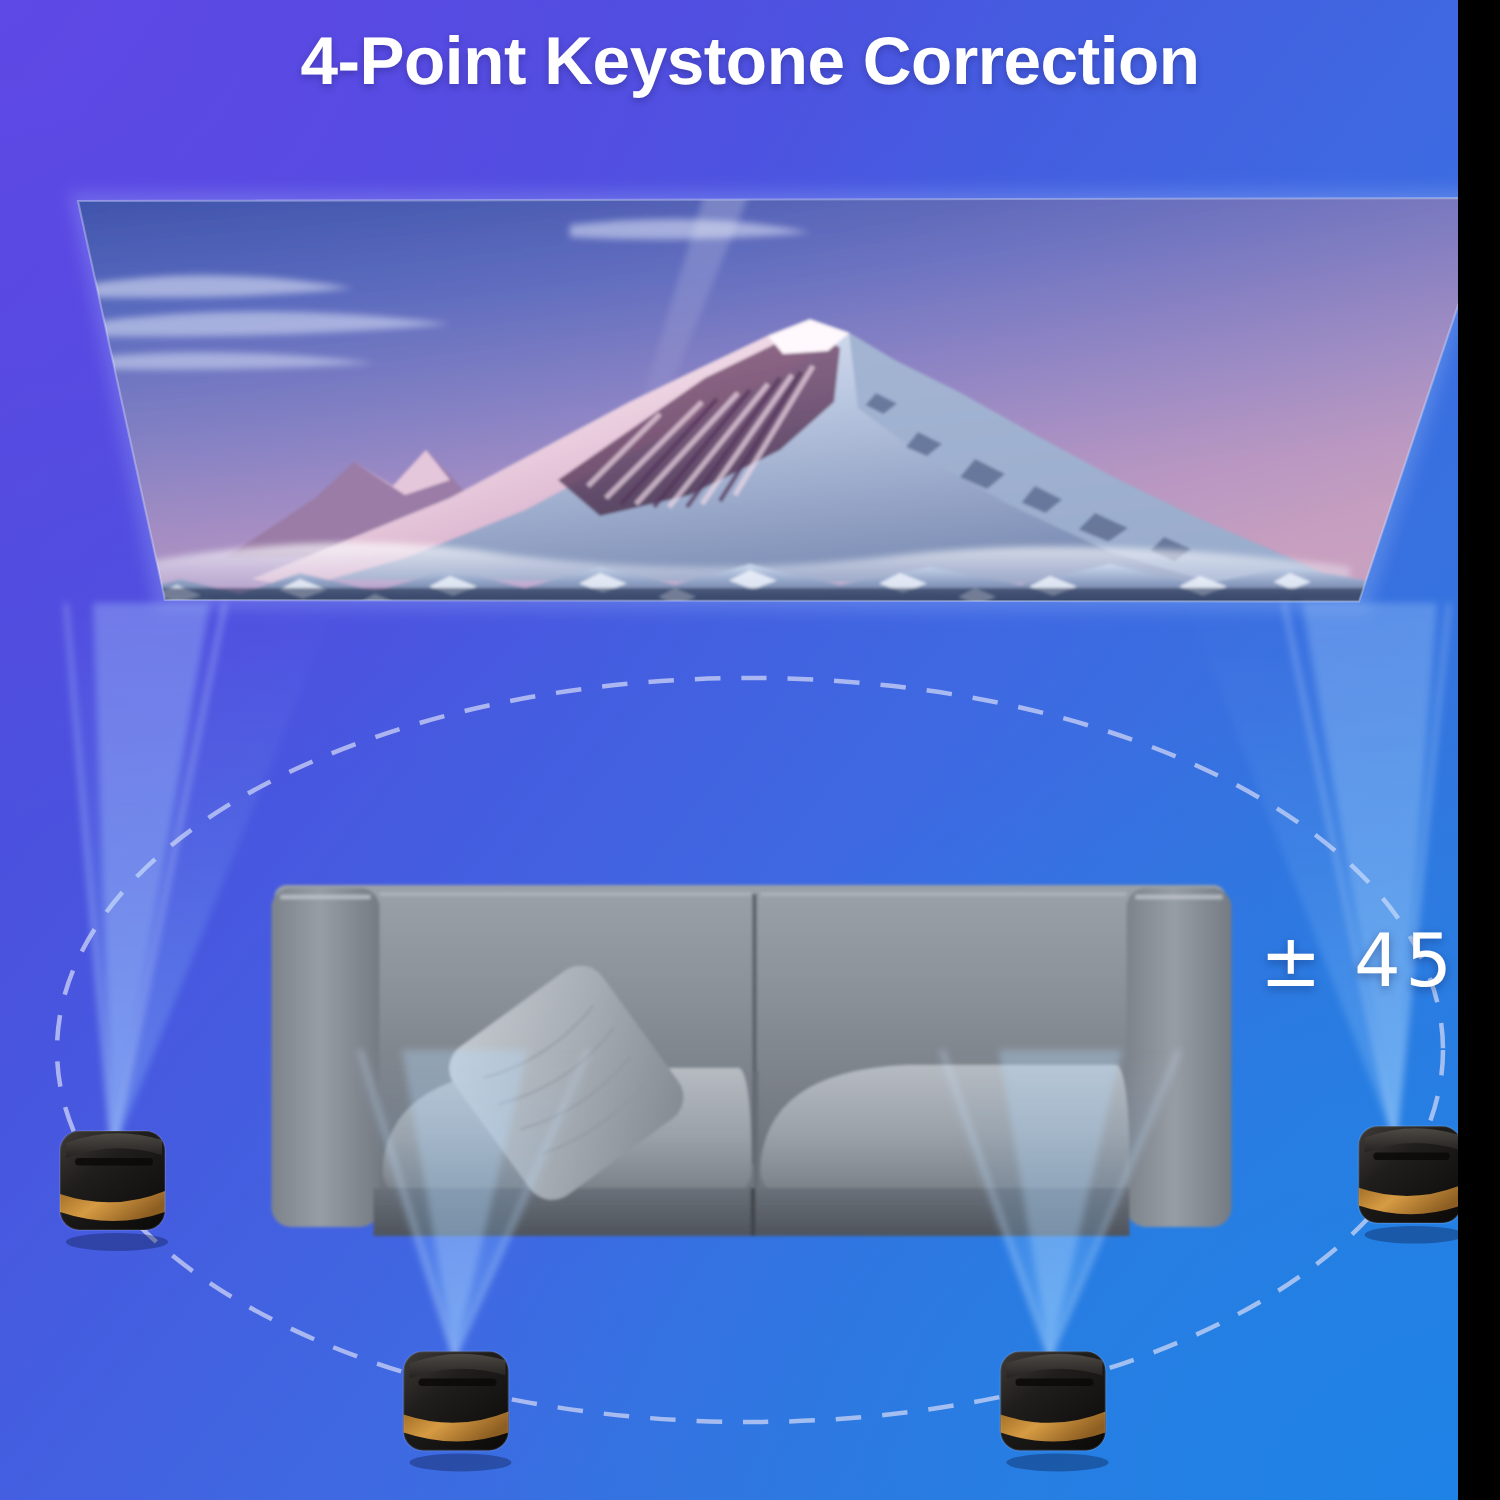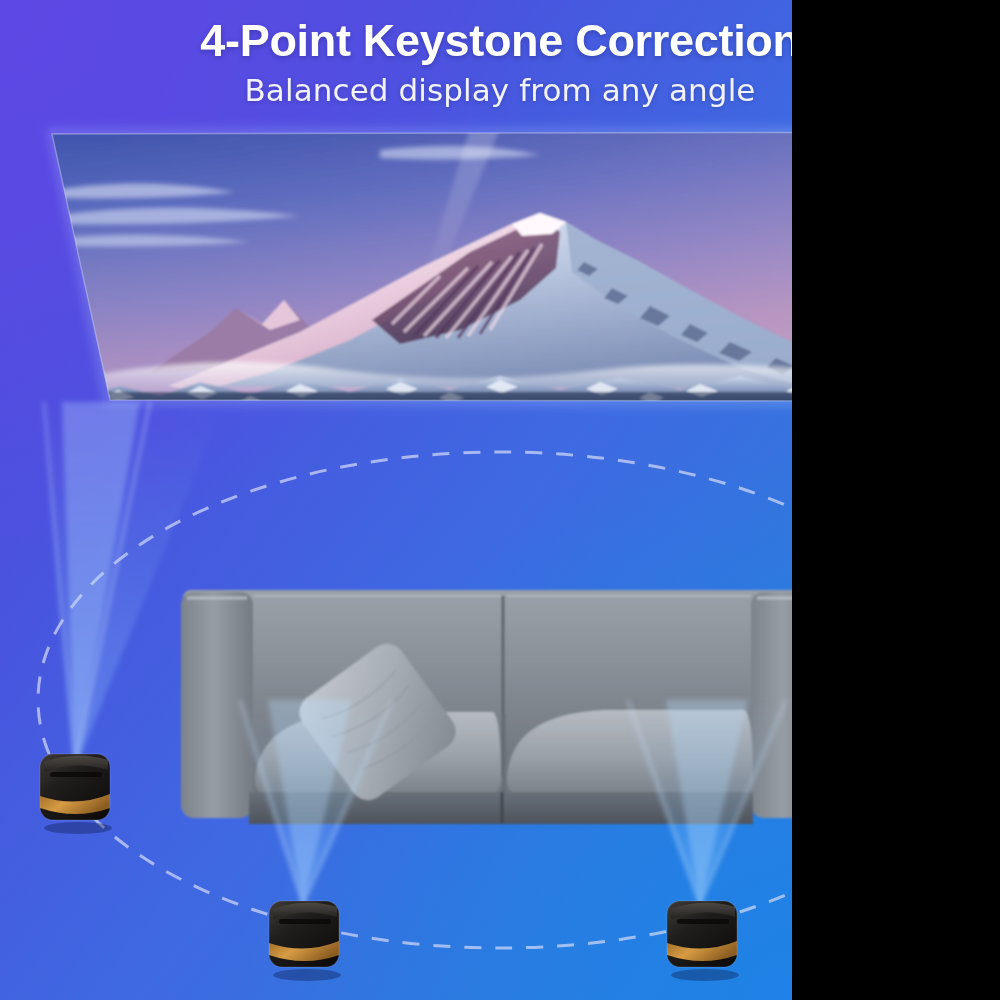--- a/index.html
+++ b/index.html
@@ -1,19 +1,19 @@
 <!DOCTYPE html>
 <html><head>
 <meta charset="utf-8">
 <style>
   html,body{margin:0;padding:0;background:#000;}
   body{width:1000px;height:1000px;overflow:hidden;font-family:"Liberation Sans",sans-serif;}
 
   #stage{
-    position:relative;width:792px;height:1000px;overflow:hidden;
+    position:relative;width:972px;height:1000px;overflow:hidden;
     background:
       radial-gradient(120% 95% at 100% 100%, rgba(30,130,230,.95) 0%, rgba(30,130,230,0) 58%),
       radial-gradient(110% 90% at 0% 0%, rgba(95,72,230,.95) 0%, rgba(95,72,230,0) 62%),
       linear-gradient(128deg,#5248dc 0%,#4a52de 28%,#3f68e2 56%,#3277de 80%,#2b7fe0 100%);
   }
 
   
   .head-wrap{position:absolute;left:0;top:0;width:1000px;z-index:30;text-align:center;}
   .title{
     margin:0;padding-top:17px;
@@ -51,21 +51,20 @@
   
   .proj{position:absolute;z-index:30;}
 </style>
 </head>
 <body>
 
 <div id="stage">
 
   <div class="head-wrap">
     <h1 class="title">4-Point Keystone Correction</h1>
-    <p class="subtitle">Balanced display from any angle</p>
   </div>
 
   <svg id="screen" viewBox="0 0 1000 460">
     <defs>
       <clipPath id="keyclip">
 
         <polygon points="52,134 996,132 906,401 110,400"></polygon>
       </clipPath>
 
       <linearGradient id="sky" x1="0" y1="0" x2="0.25" y2="1">

